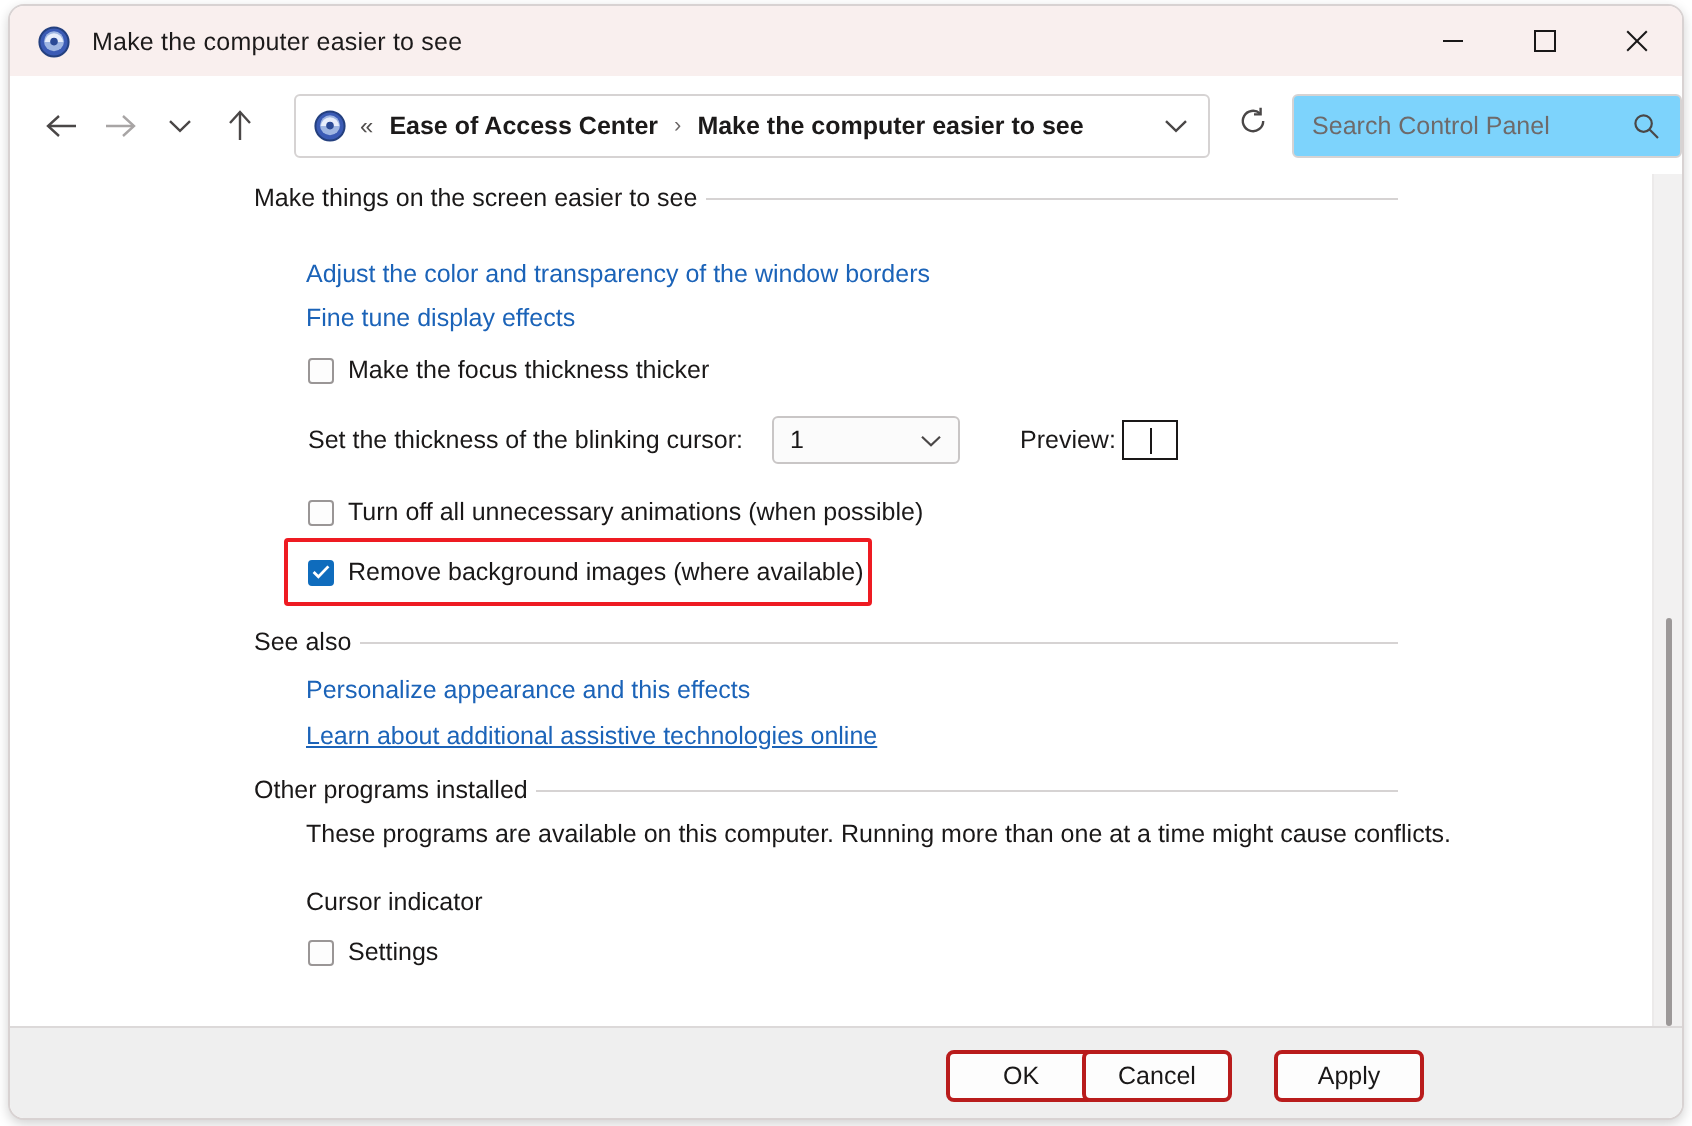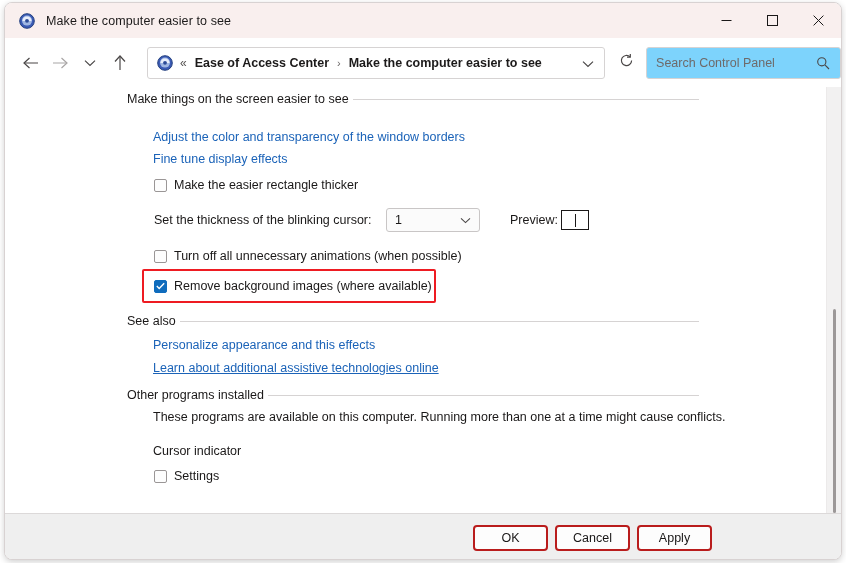--- a/index.html
+++ b/index.html
@@ -425,21 +425,21 @@
     <div class="group-head" style="top:5px;">
       <span class="gh-text">Make things on the screen easier to see</span>
       <span class="gh-rule"></span>
     </div>
 
     <a class="link" style="left:148px; top:43px;">Adjust the color and transparency of the window borders</a>
     <a class="link" style="left:148px; top:65px;">Fine tune display effects</a>
 
     <div class="cbrow" style="left:149px; top:91px;">
       <span class="cbox"></span>
-      <span class="cblabel">Make the easier rectangle thicker</span>
+      <span class="cblabel">Make the focus thickness thicker</span>
     </div>
 
     <span class="plain" style="left:149px; top:126px;">Set the thickness of the blinking cursor:</span>
 
     <div class="dropdown" style="left:381px; top:121px;">
       <span class="dd-val">1</span>
       <span class="dd-chev">
         <svg width="11" height="7" viewBox="0 0 11 7">
             <polyline points="1,1.4 5.5,5.6 10,1.4" fill="none" stroke="#4a4747" stroke-width="1.1"></polyline>
           </svg>
@@ -488,17 +488,17 @@
       <span class="cblabel">Settings</span>
     </div>
   </div>
 
   <div class="scrolltrack">
     <div class="scrollthumb"></div>
   </div>
 
   <div class="footer">
     <div class="btn" style="left:468px;">OK</div>
-    <div class="btn" style="left:550px;">Cancel</div>
+    <div class="btn" style="left:536px;">Cancel</div>
     <div class="btn" style="left:632px;">Apply</div>
   </div>
 
 </div>
 
 </body></html>

